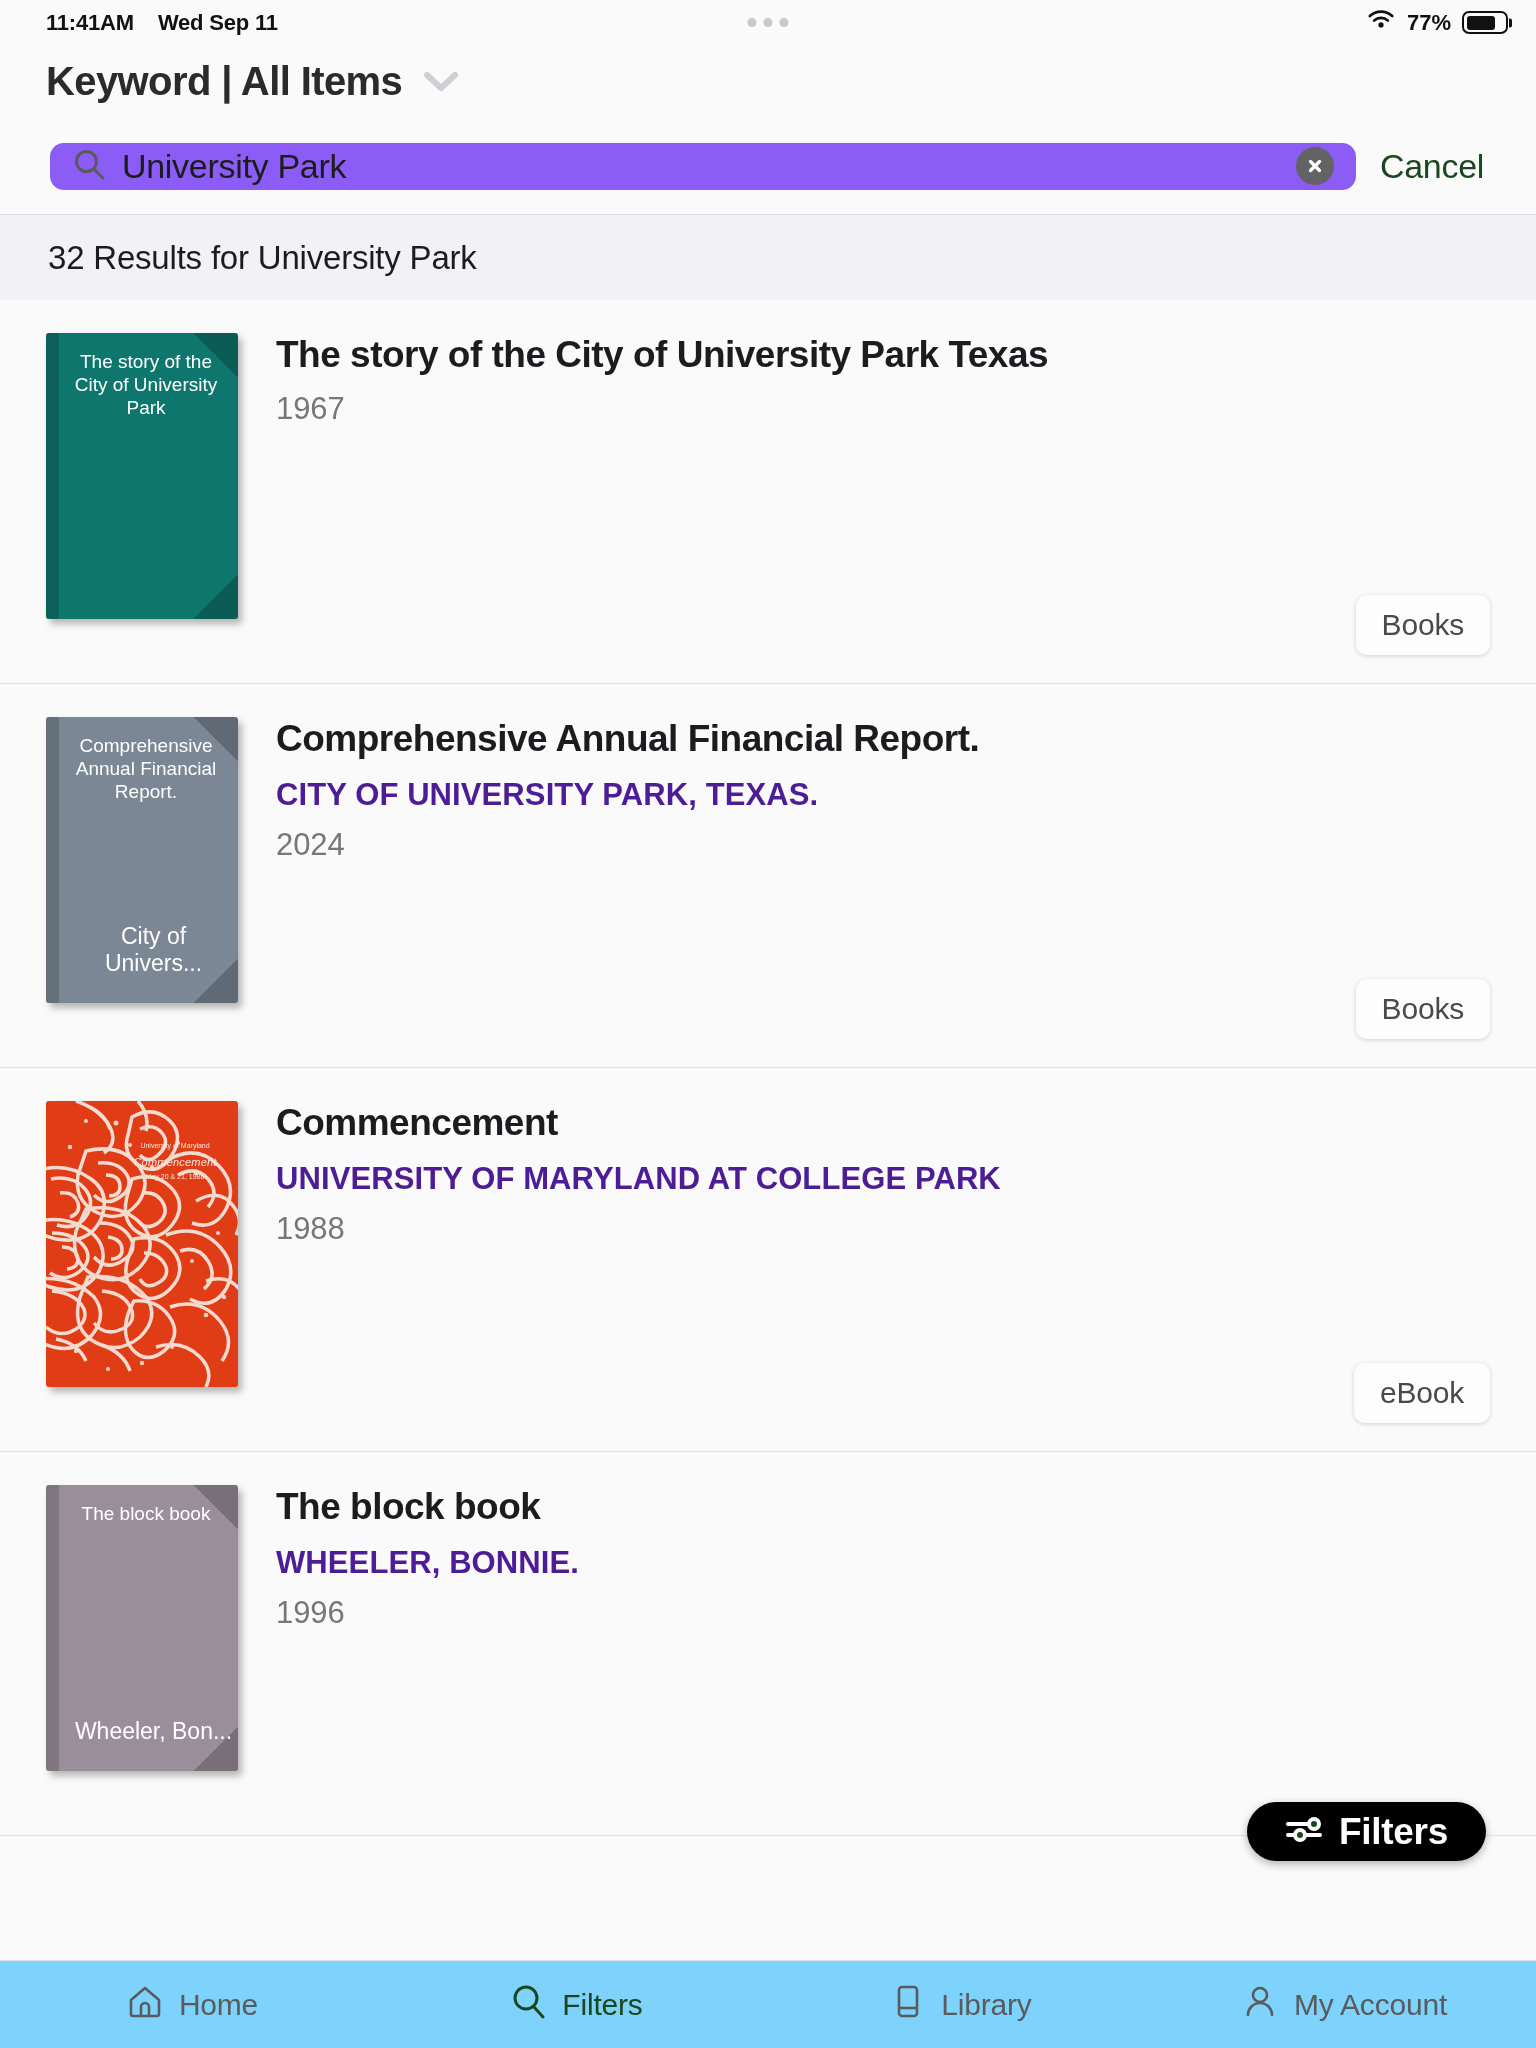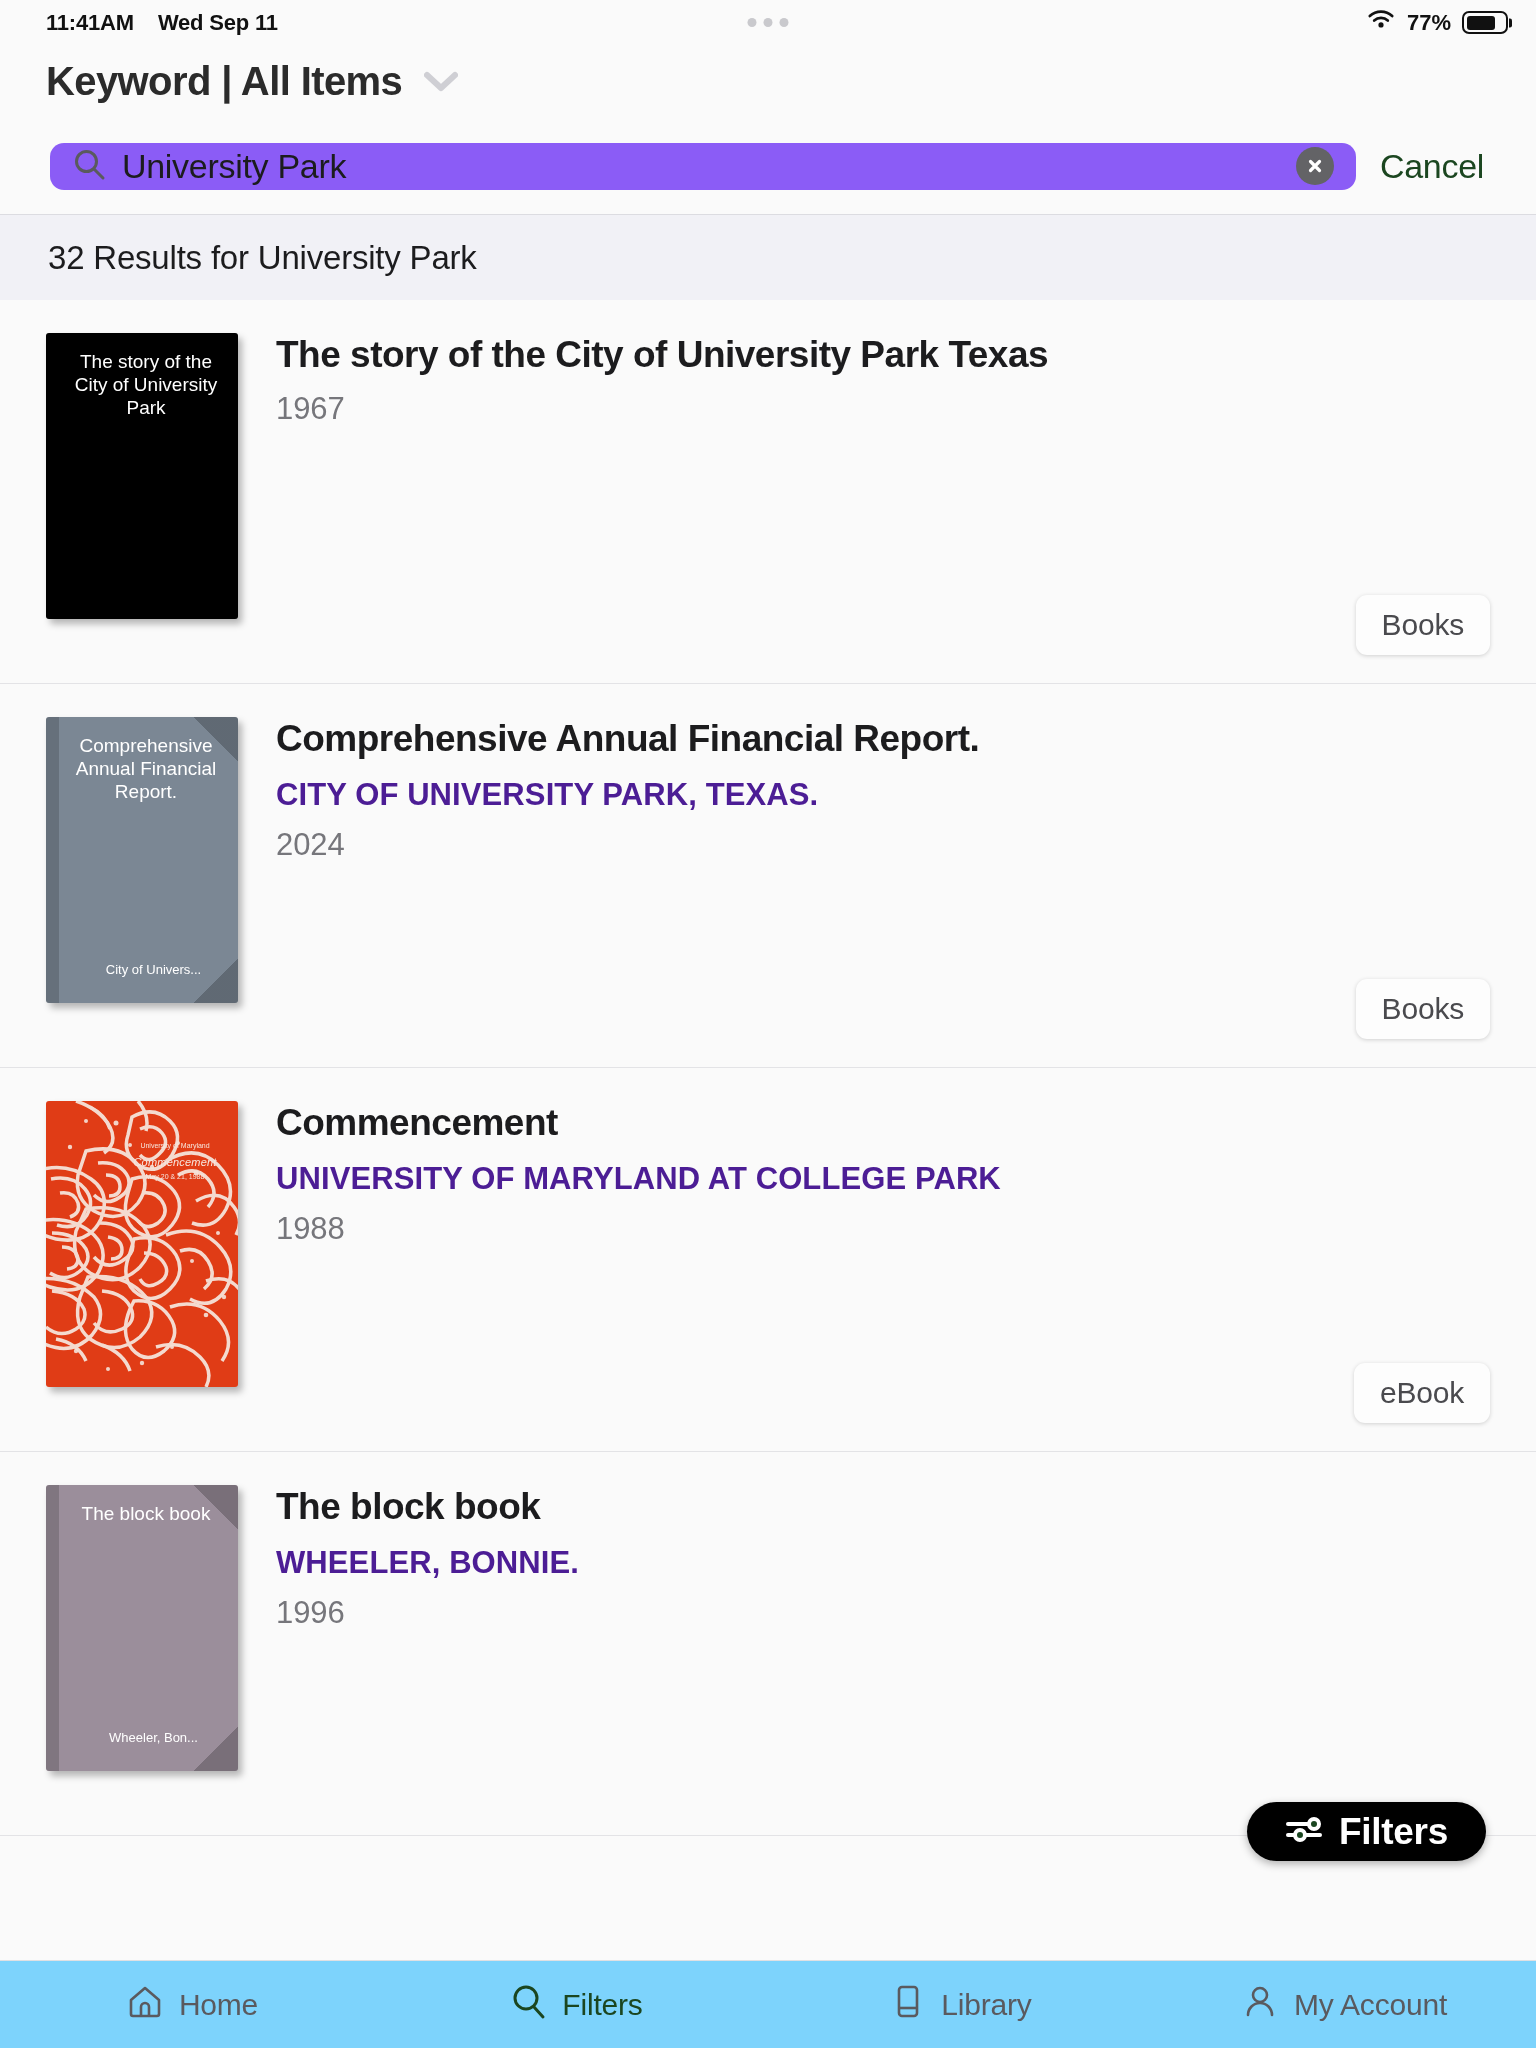--- a/index.html
+++ b/index.html
@@ -84,21 +84,21 @@
   .cover .corner-br {
     position: absolute; right: 0; bottom: 0; width: 44px; height: 44px;
     background: linear-gradient(315deg, rgba(0,0,0,0.22) 50%, transparent 50.5%);
   }
   .cover .ctitle {
     margin: 17px 16px 0 24px; font-size: 19px; line-height: 1.22;
     color: #ffffff; text-align: center; position: relative; z-index: 2;
     font-family: "Liberation Sans", sans-serif;
   }
   .cover .cauthor {
-    margin: auto 1px 26px 24px; font-size: 13px; color: #ffffff;
+    margin: auto 1px 26px 24px; font-size: 23px; color: #ffffff;
     text-align: center; position: relative; z-index: 2;
   }
   
   .cover.art { background: #e03c16; }
   .cover.art .turtle { position:absolute; inset:0; z-index:1; }
   .cover.art .artline { margin: 40px 18px 0 auto; width: 90px; position: relative; z-index: 3; text-align:center; }
   .cover.art .artline div { color:#f7e6de; font-size: 7px; line-height: 1.5; white-space: nowrap; }
   .cover.art .artline .big { font-size: 11px; font-style: italic; letter-spacing: 0.2px; margin: 2px 0; }
 
   
@@ -186,21 +186,21 @@
   </div>
 
   <div class="results-header">
     <span>32 Results for University Park</span>
   </div>
 
   <div class="results-list">
 
     <div class="result-row">
       <div class="cover-wrap">
-        <div class="cover" style="background:#000000;">
+        <div class="cover" style="background:#0f766e;">
           <div class="spine"></div>
           <div class="corner-tr"></div>
           <div class="corner-br"></div>
           <div class="ctitle">The story of the City of University Park</div>
           <div class="cauthor"></div>
         </div>
       </div>
       <div class="info">
         <div class="r-title">The story of the City of University Park Texas</div>
         <div class="r-year">1967</div>

